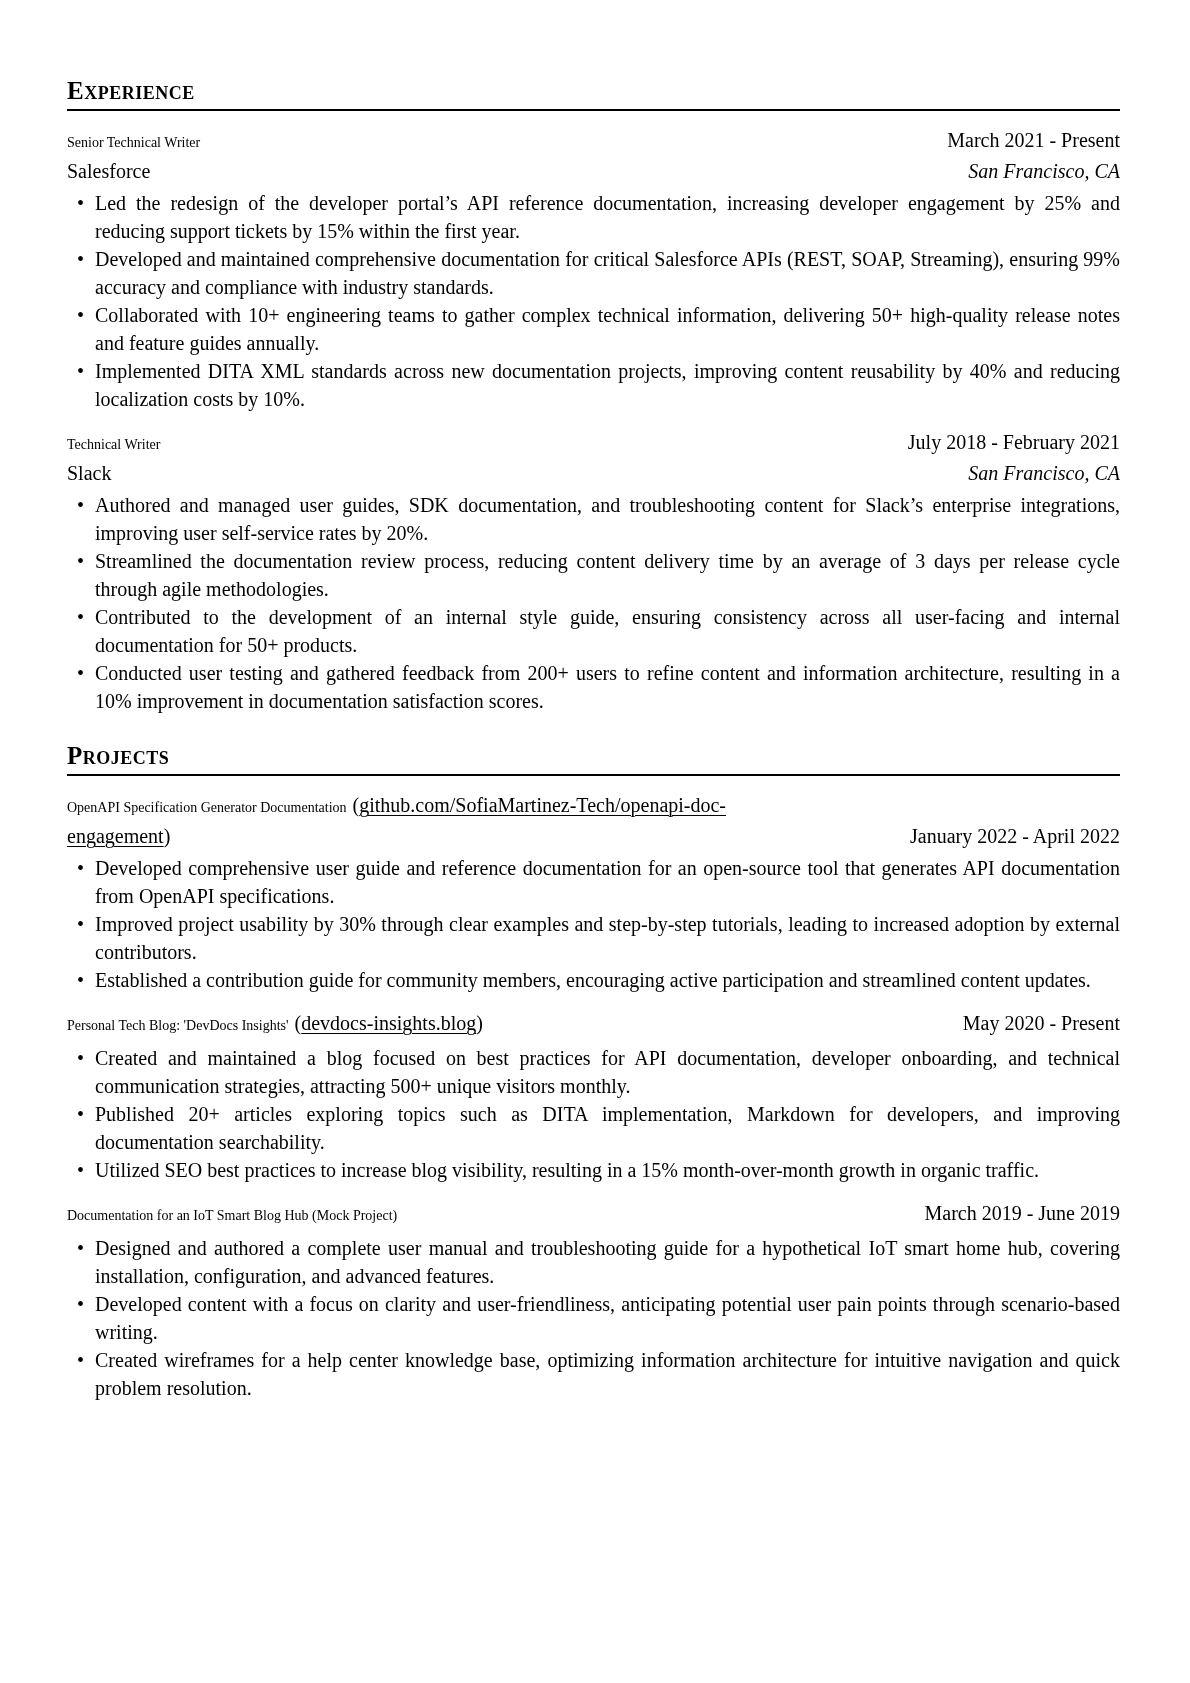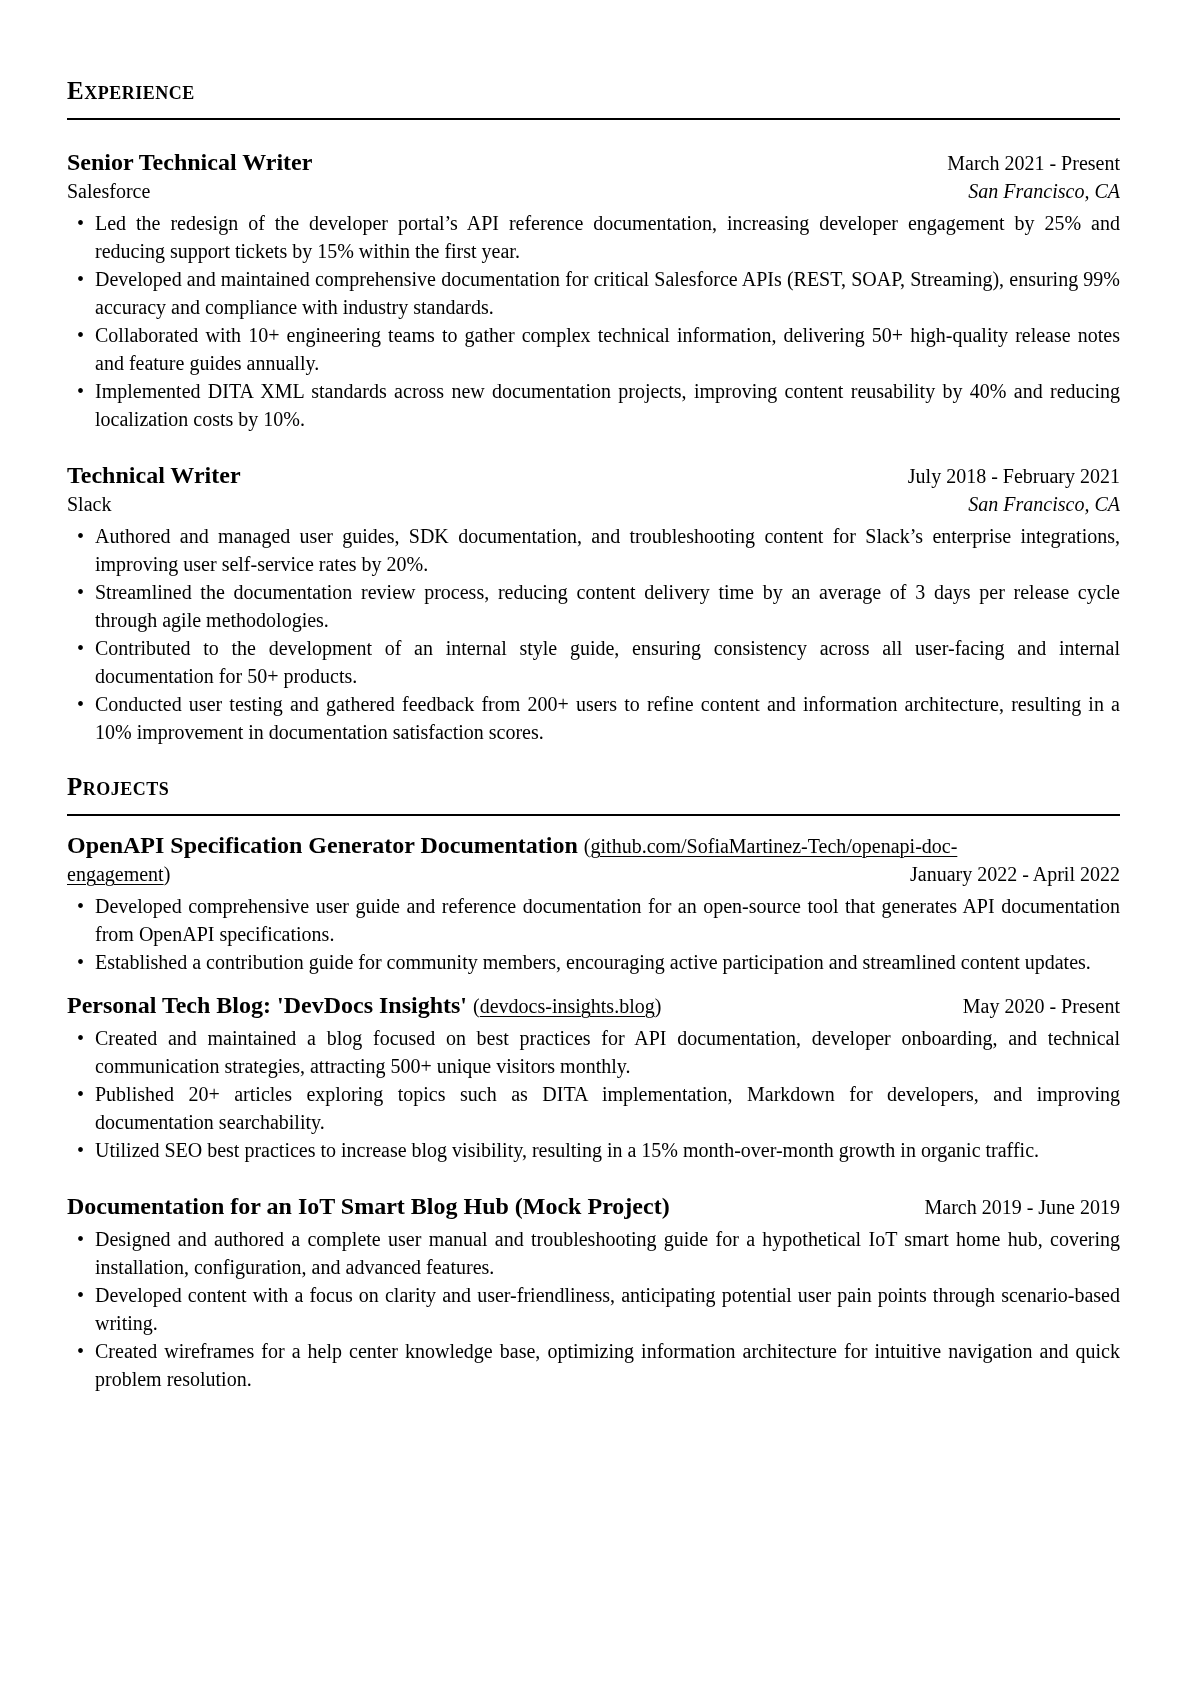--- a/index.html
+++ b/index.html
@@ -45,36 +45,35 @@
     cursor: pointer;
   }
   
   .section-title {
     font-variant: small-caps;
     font-weight: 700;
     font-size: 25px;
     line-height: 28px;
     letter-spacing: 0.5px;
     margin: 0;
-    padding-bottom: 13px;
+    padding-bottom: 4px;
     border-bottom: 2px solid #000000;
   }
   .section-experience .section-title { margin-top: 21px; }
   .section-projects  .section-title { margin-top: 27px; font-family: Liberation Serif, serif; }
   .entry { margin-top: 15px; }
   .row {
     display: flex;
     justify-content: space-between;
     align-items: baseline;
     line-height: 28px;
   }
   .role, .proj-name {
-    font-weight: 700;
-    font-size: 24px;
-    margin-top: 13px;
+    font-weight: 400;
+    font-size: 14px;
   }
   .dates   { font-size: 20px; font-weight: 400; }
   .company { font-size: 20px; }
   .loc     { font-size: 20px; font-style: italic; }
   .linkwrap { margin-left: 6px; font-weight: 400; font-size: 20px; }
   .paren { text-decoration: none; }
   .proj-line1 { line-height: 28px; }
   
   ul.bullets {
     list-style: none;
@@ -143,20 +142,21 @@
     <div class="entry">
       <div class="proj-line1">
         <span class="proj-name">OpenAPI Specification Generator Documentation</span><span class="linkwrap"><span class="paren">(</span><a class="link">github.com/SofiaMartinez-Tech/openapi-doc-</a></span>
       </div>
       <div class="row">
         <span><a class="link">engagement</a><span class="paren">)</span></span>
         <span class="dates">January 2022 - April 2022</span>
       </div>
       <ul class="bullets">
         <li>Developed comprehensive user guide and reference documentation for an open-source tool that generates API documentation from OpenAPI specifications.</li>
+        <li>Improved project usability by 30% through clear examples and step-by-step tutorials, leading to increased adoption by external contributors.</li>
         <li>Established a contribution guide for community members, encouraging active participation and streamlined content updates.</li>
       </ul>
     </div>
 
     <div class="entry">
       <div class="row">
         <span><span class="proj-name">Personal Tech Blog: 'DevDocs Insights'</span><span class="linkwrap"><span class="paren">(</span><a class="link">devdocs-insights.blog</a><span class="paren">)</span></span></span>
         <span class="dates">May 2020 - Present</span>
       </div>
       <ul class="bullets">

